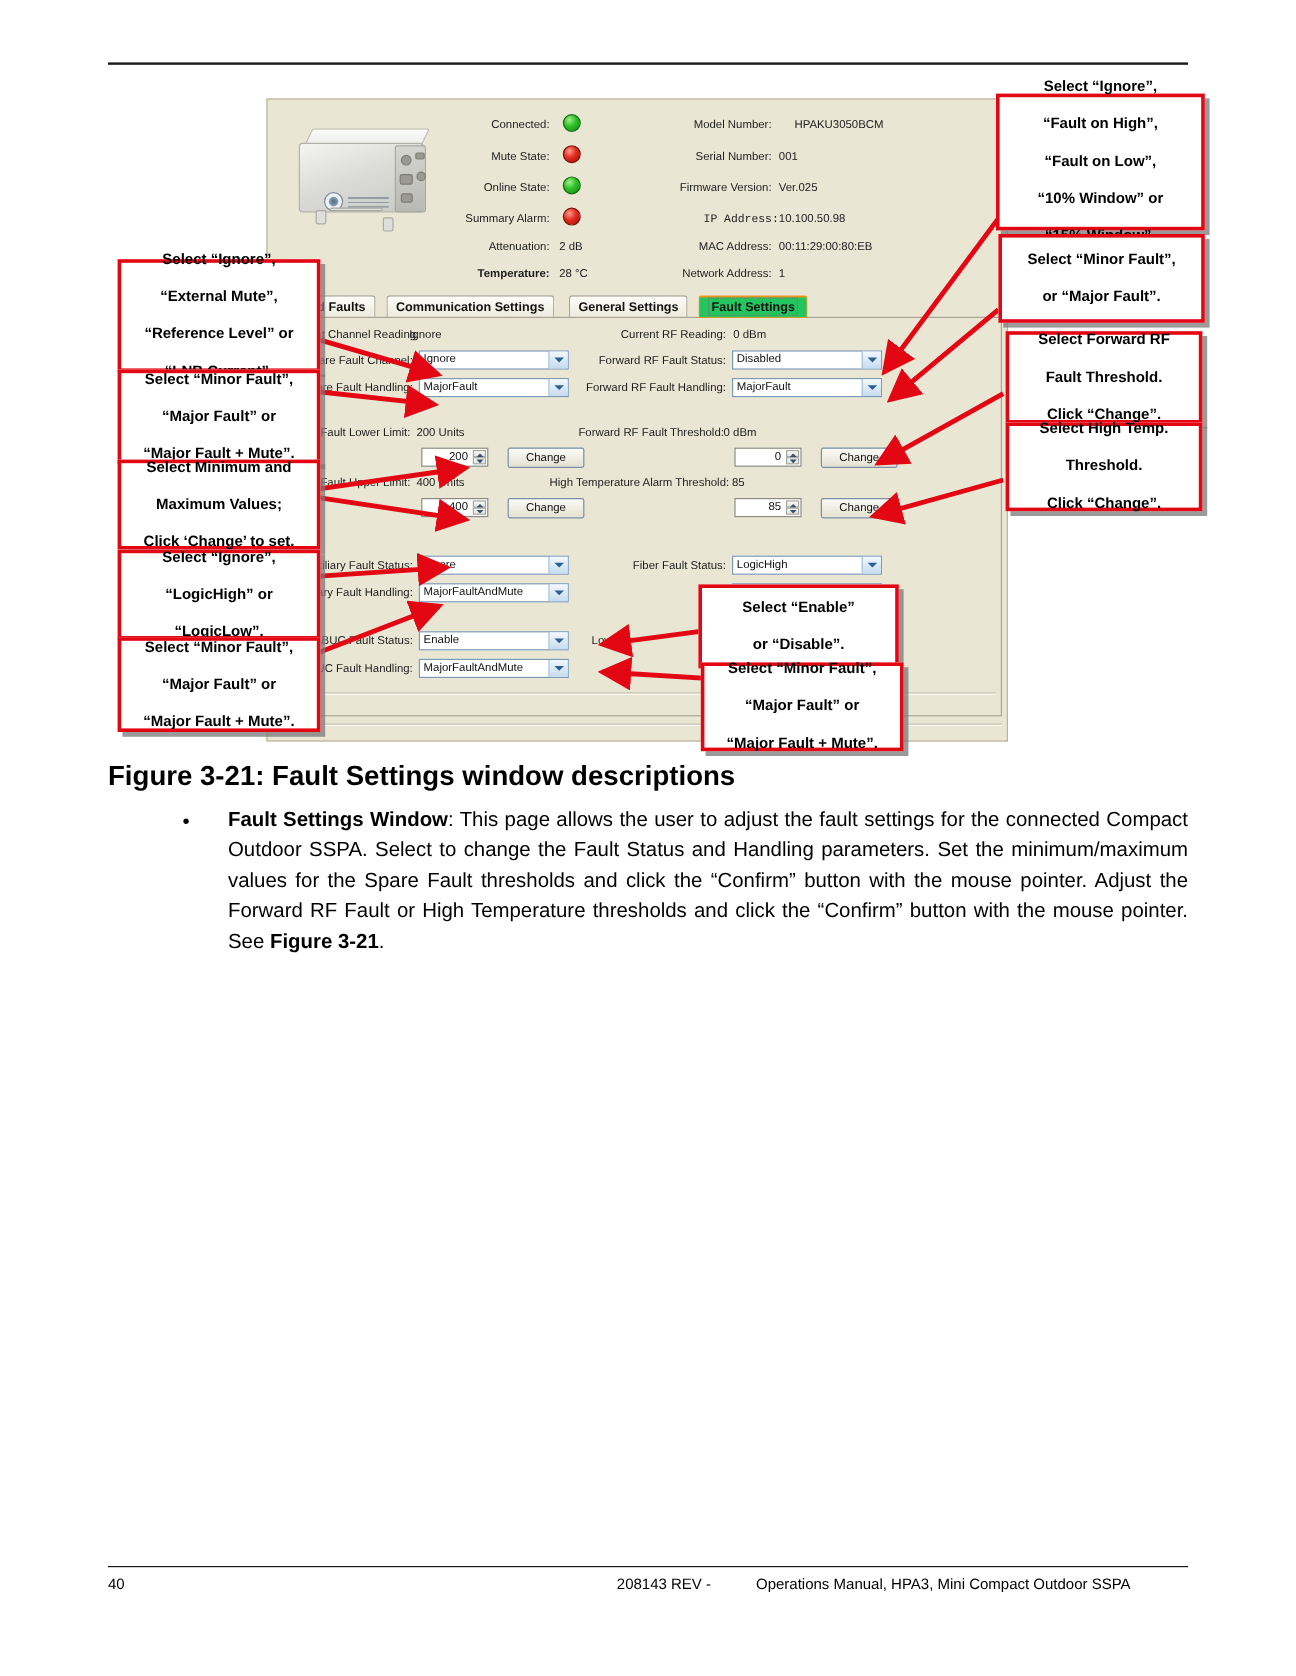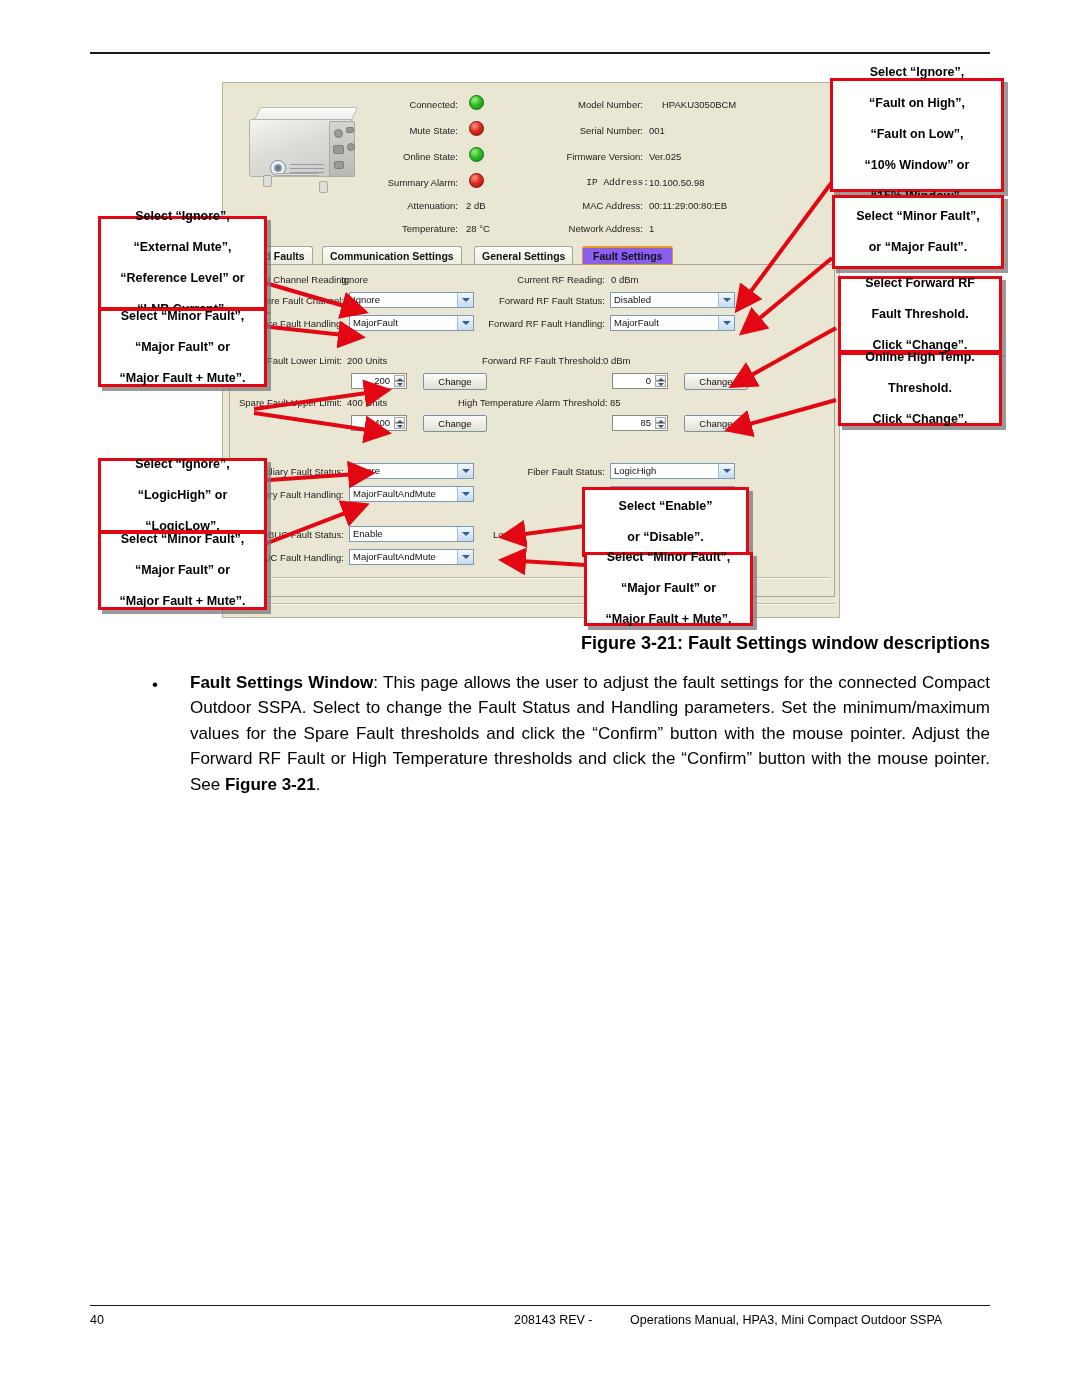--- a/index.html
+++ b/index.html
@@ -73,21 +73,21 @@
   
   .tabstrip{position:absolute;left:6px;top:163px;width:606px;height:19px;}
   .tab{
     position:absolute;top:0;height:19px;line-height:18px;
     font-size:10.5px;font-weight:bold;padding:0 7px;white-space:nowrap;
     background:linear-gradient(180deg,#fdfdfa,#eceadb);
     border:1px solid #a9a497;border-bottom:none;
     border-radius:3px 3px 0 0;color:#121212;
   }
   .tab.sel{
-    background:#8b5cf6;border:1px solid #d79b28;border-top:2px solid #e8951f;
+    background:#22c55e;border:1px solid #d79b28;border-top:2px solid #e8951f;
     z-index:4;
   }
   .tab.sel .inner{border:1px dotted #7a7a70;display:block;padding:0 2px;height:15px;line-height:15px;}
 
   
   .panel{
     position:absolute;left:6px;top:181px;width:606px;height:333px;
     background:#e9e6d4;border:1px solid #a9a497;
   }
   .panel-inner{position:absolute;inset:0;}
@@ -146,21 +146,21 @@
     z-index:20;
   }
   .callout span{display:block;width:100%;text-align:center;}
 
   
   .arrows{position:absolute;left:0;top:0;width:1080px;height:700px;z-index:15;pointer-events:none;}
 
   
   .caption{
     position:absolute;left:90px;top:633px;width:900px;
-    text-align:right;font-size:18px;font-weight:bold;
+    text-align:left;font-size:23px;font-weight:bold;
   }
   .bullet{
     position:absolute;left:152px;top:672px;font-size:17px;line-height:25px;
   }
   .body{
     position:absolute;left:190px;top:670px;width:800px;
     font-size:17px;line-height:25.4px;text-align:justify;
   }
   .body b{font-weight:bold;}
 </style>
@@ -200,21 +200,21 @@
 
       <div class="fld r" style="left:115px;top:68px;width:120px;">Online State:</div>
       <div class="led green" style="left:246px;top:64px;"></div>
 
       <div class="fld r" style="left:115px;top:94px;width:120px;">Summary Alarm:</div>
       <div class="led red" style="left:246px;top:90px;"></div>
 
       <div class="fld r" style="left:115px;top:117px;width:120px;">Attenuation:</div>
       <div class="fld" style="left:243px;top:117px;">2 dB</div>
 
-      <div class="fld r" style="left:115px;top:140px;width:120px;">Temperature:</div>
+      <div class="fld r" style="left:115px;top:140px;width:120px;font-weight:bold;">Temperature:</div>
       <div class="fld" style="left:243px;top:140px;">28 °C</div>
     </div>
 
     <div class="stat">
       <div class="fld r" style="left:290px;top:16px;width:130px;">Model Number:</div>
       <div class="fld" style="left:426px;top:16px;padding-left:13px;">HPAKU3050BCM</div>
 
       <div class="fld r" style="left:290px;top:42px;width:130px;">Serial Number:</div>
       <div class="fld" style="left:426px;top:42px;">001</div>
 
@@ -416,21 +416,21 @@
   <div class="callout" style="left:838px;top:276px;width:150px;height:65px;">
     <span>
       <span>Select Forward RF</span><br>
       <span>Fault Threshold.</span><br>
       <span>Click “Change”.</span>
     </span>
   </div>
 
   <div class="callout" style="left:838px;top:352px;width:150px;height:62px;">
     <span>
-      <span>Online High Temp.</span><br>
+      <span>Select High Temp.</span><br>
       <span>Threshold.</span><br>
       <span>Click “Change”.</span>
     </span>
   </div>
 
   <div class="callout" style="left:98px;top:216px;width:155px;height:82px;">
     <span>
       <span>Select “Ignore”,</span><br>
       <span>“External Mute”,</span><br>
       <span>“Reference Level” or</span><br>
@@ -439,20 +439,27 @@
   </div>
 
   <div class="callout" style="left:98px;top:308px;width:155px;height:67px;">
     <span>
       <span>Select “Minor Fault”,</span><br>
       <span>“Major Fault” or</span><br>
       <span>“Major Fault + Mute”.</span>
     </span>
   </div>
 
+  <div class="callout" style="left:98px;top:383px;width:155px;height:63px;">
+    <span>
+      <span>Select Minimum and</span><br>
+      <span>Maximum Values;</span><br>
+      <span>Click ‘Change’ to set.</span>
+    </span>
+  </div>
 
   <div class="callout" style="left:98px;top:458px;width:155px;height:63px;">
     <span>
       <span>Select “Ignore”,</span><br>
       <span>“LogicHigh” or</span><br>
       <span>“LogicLow”.</span>
     </span>
   </div>
 
   <div class="callout" style="left:98px;top:531px;width:155px;height:67px;">

